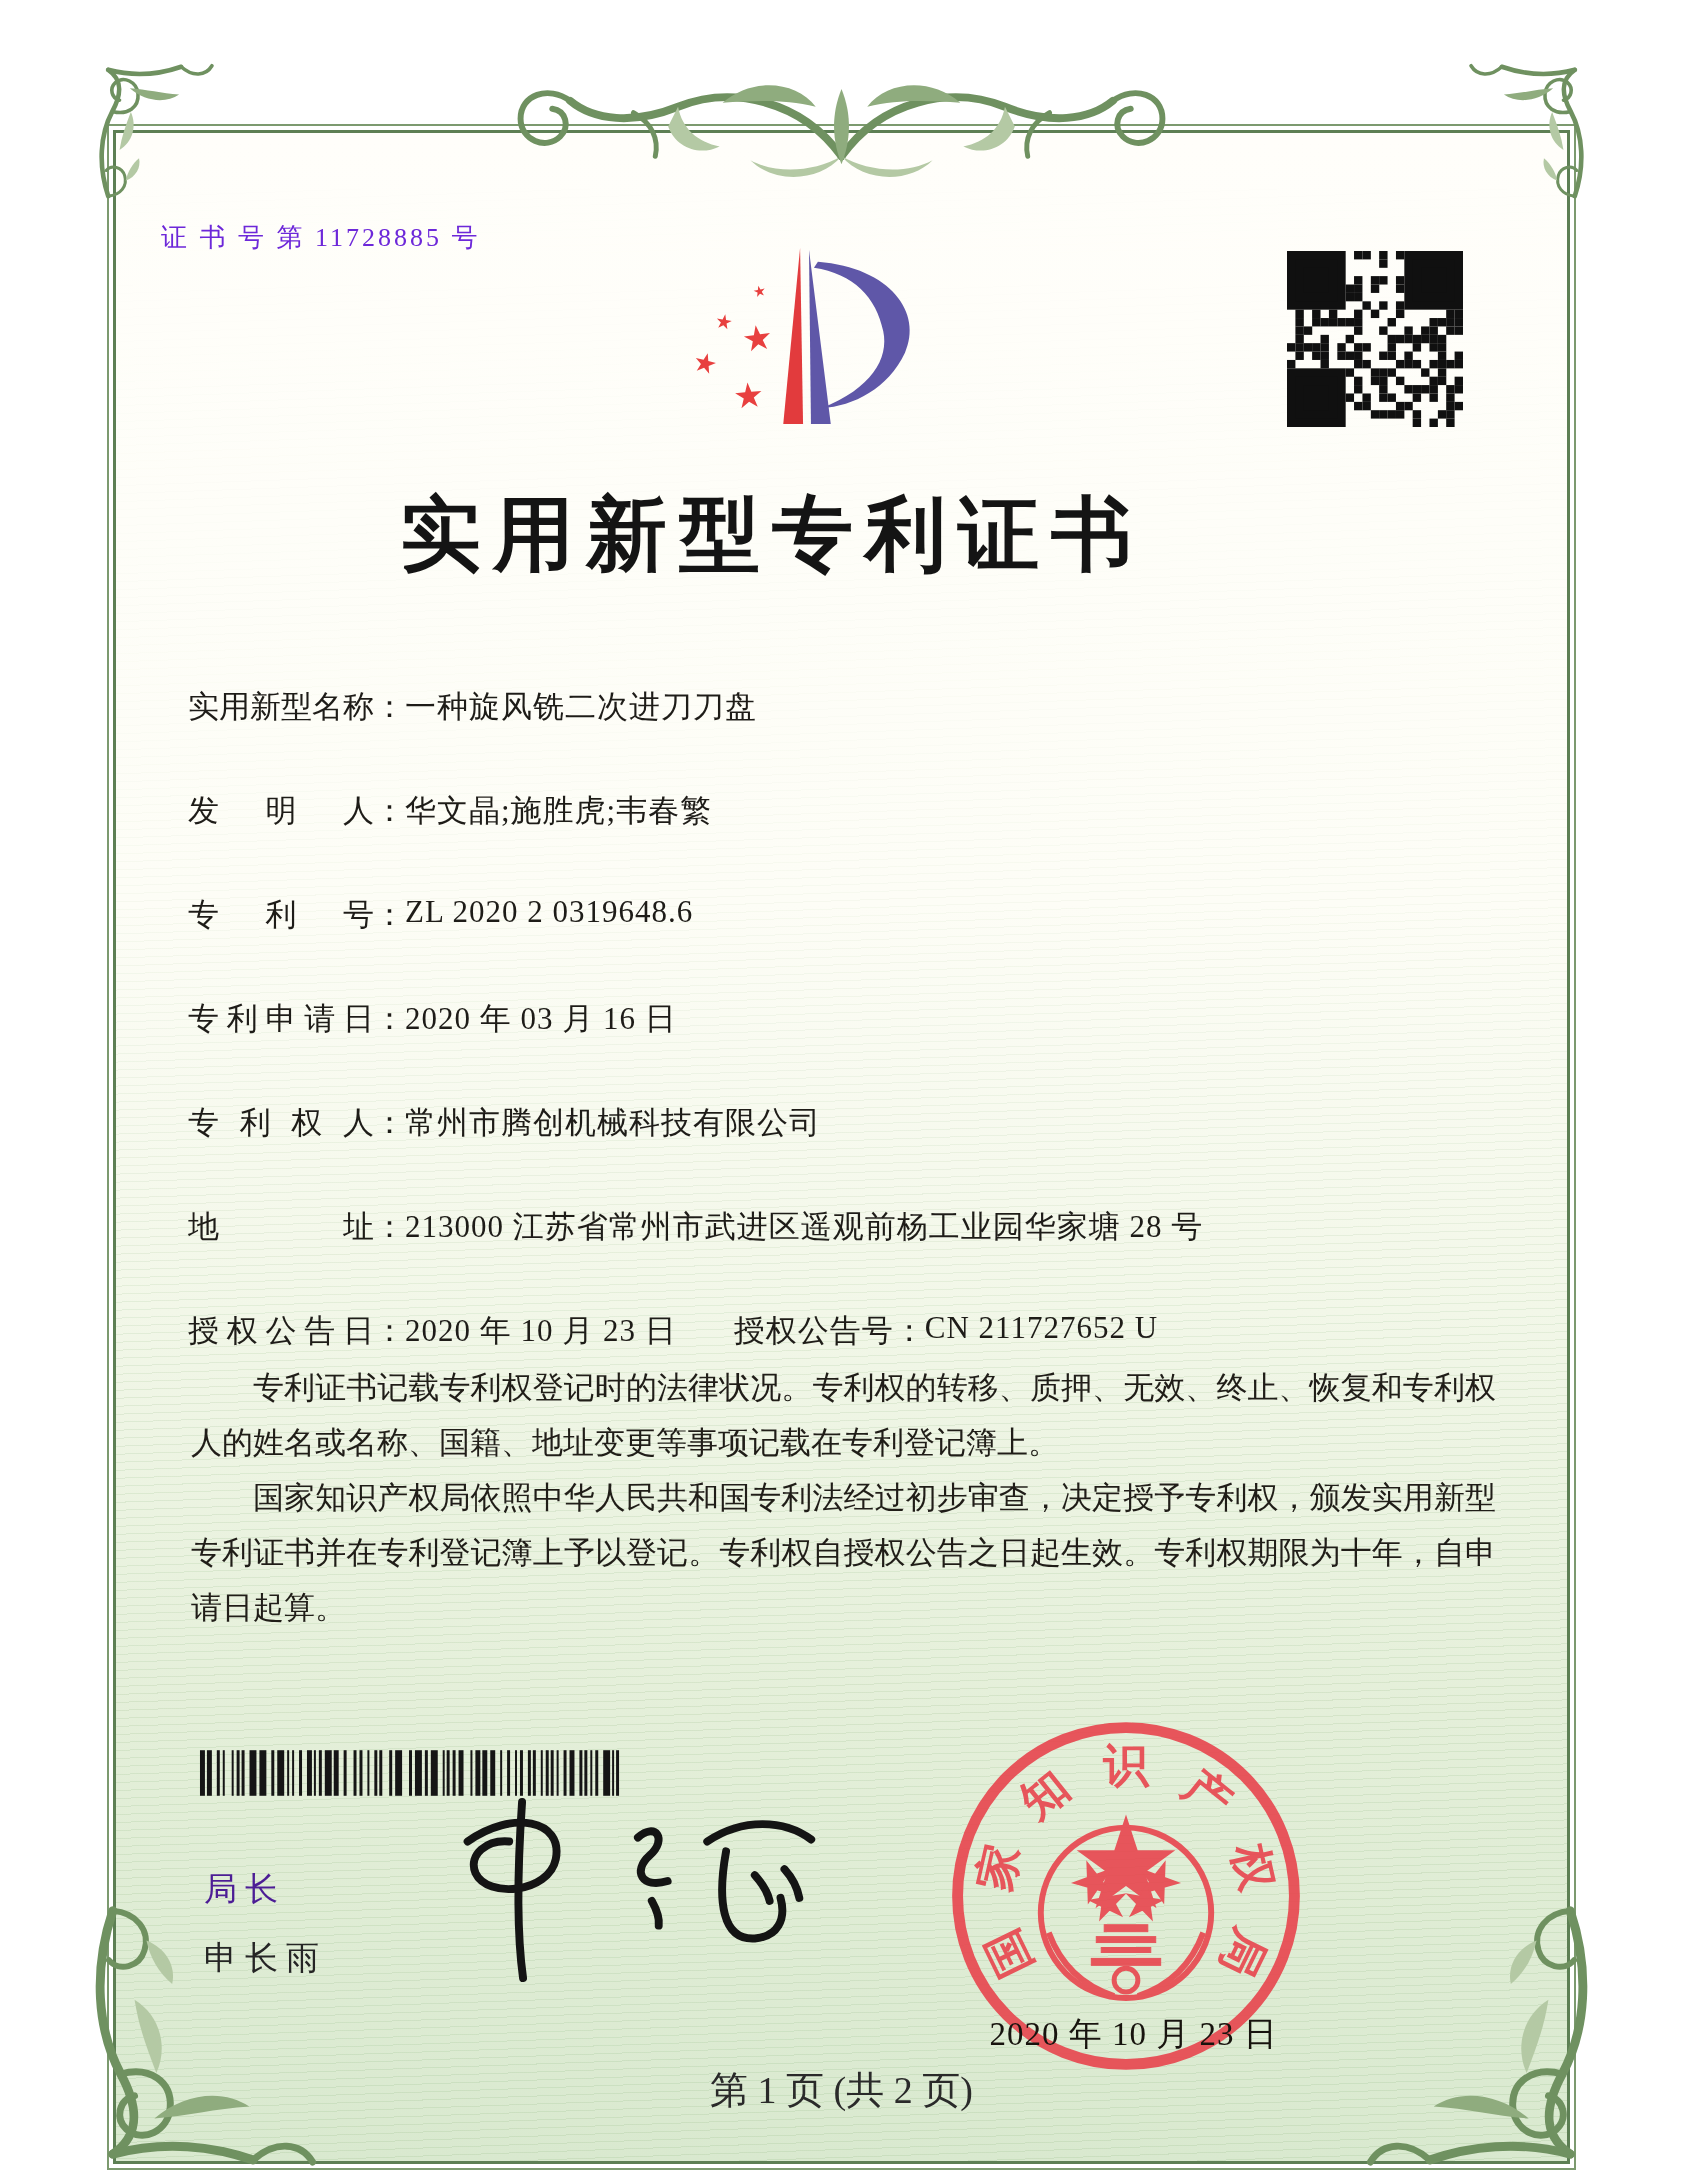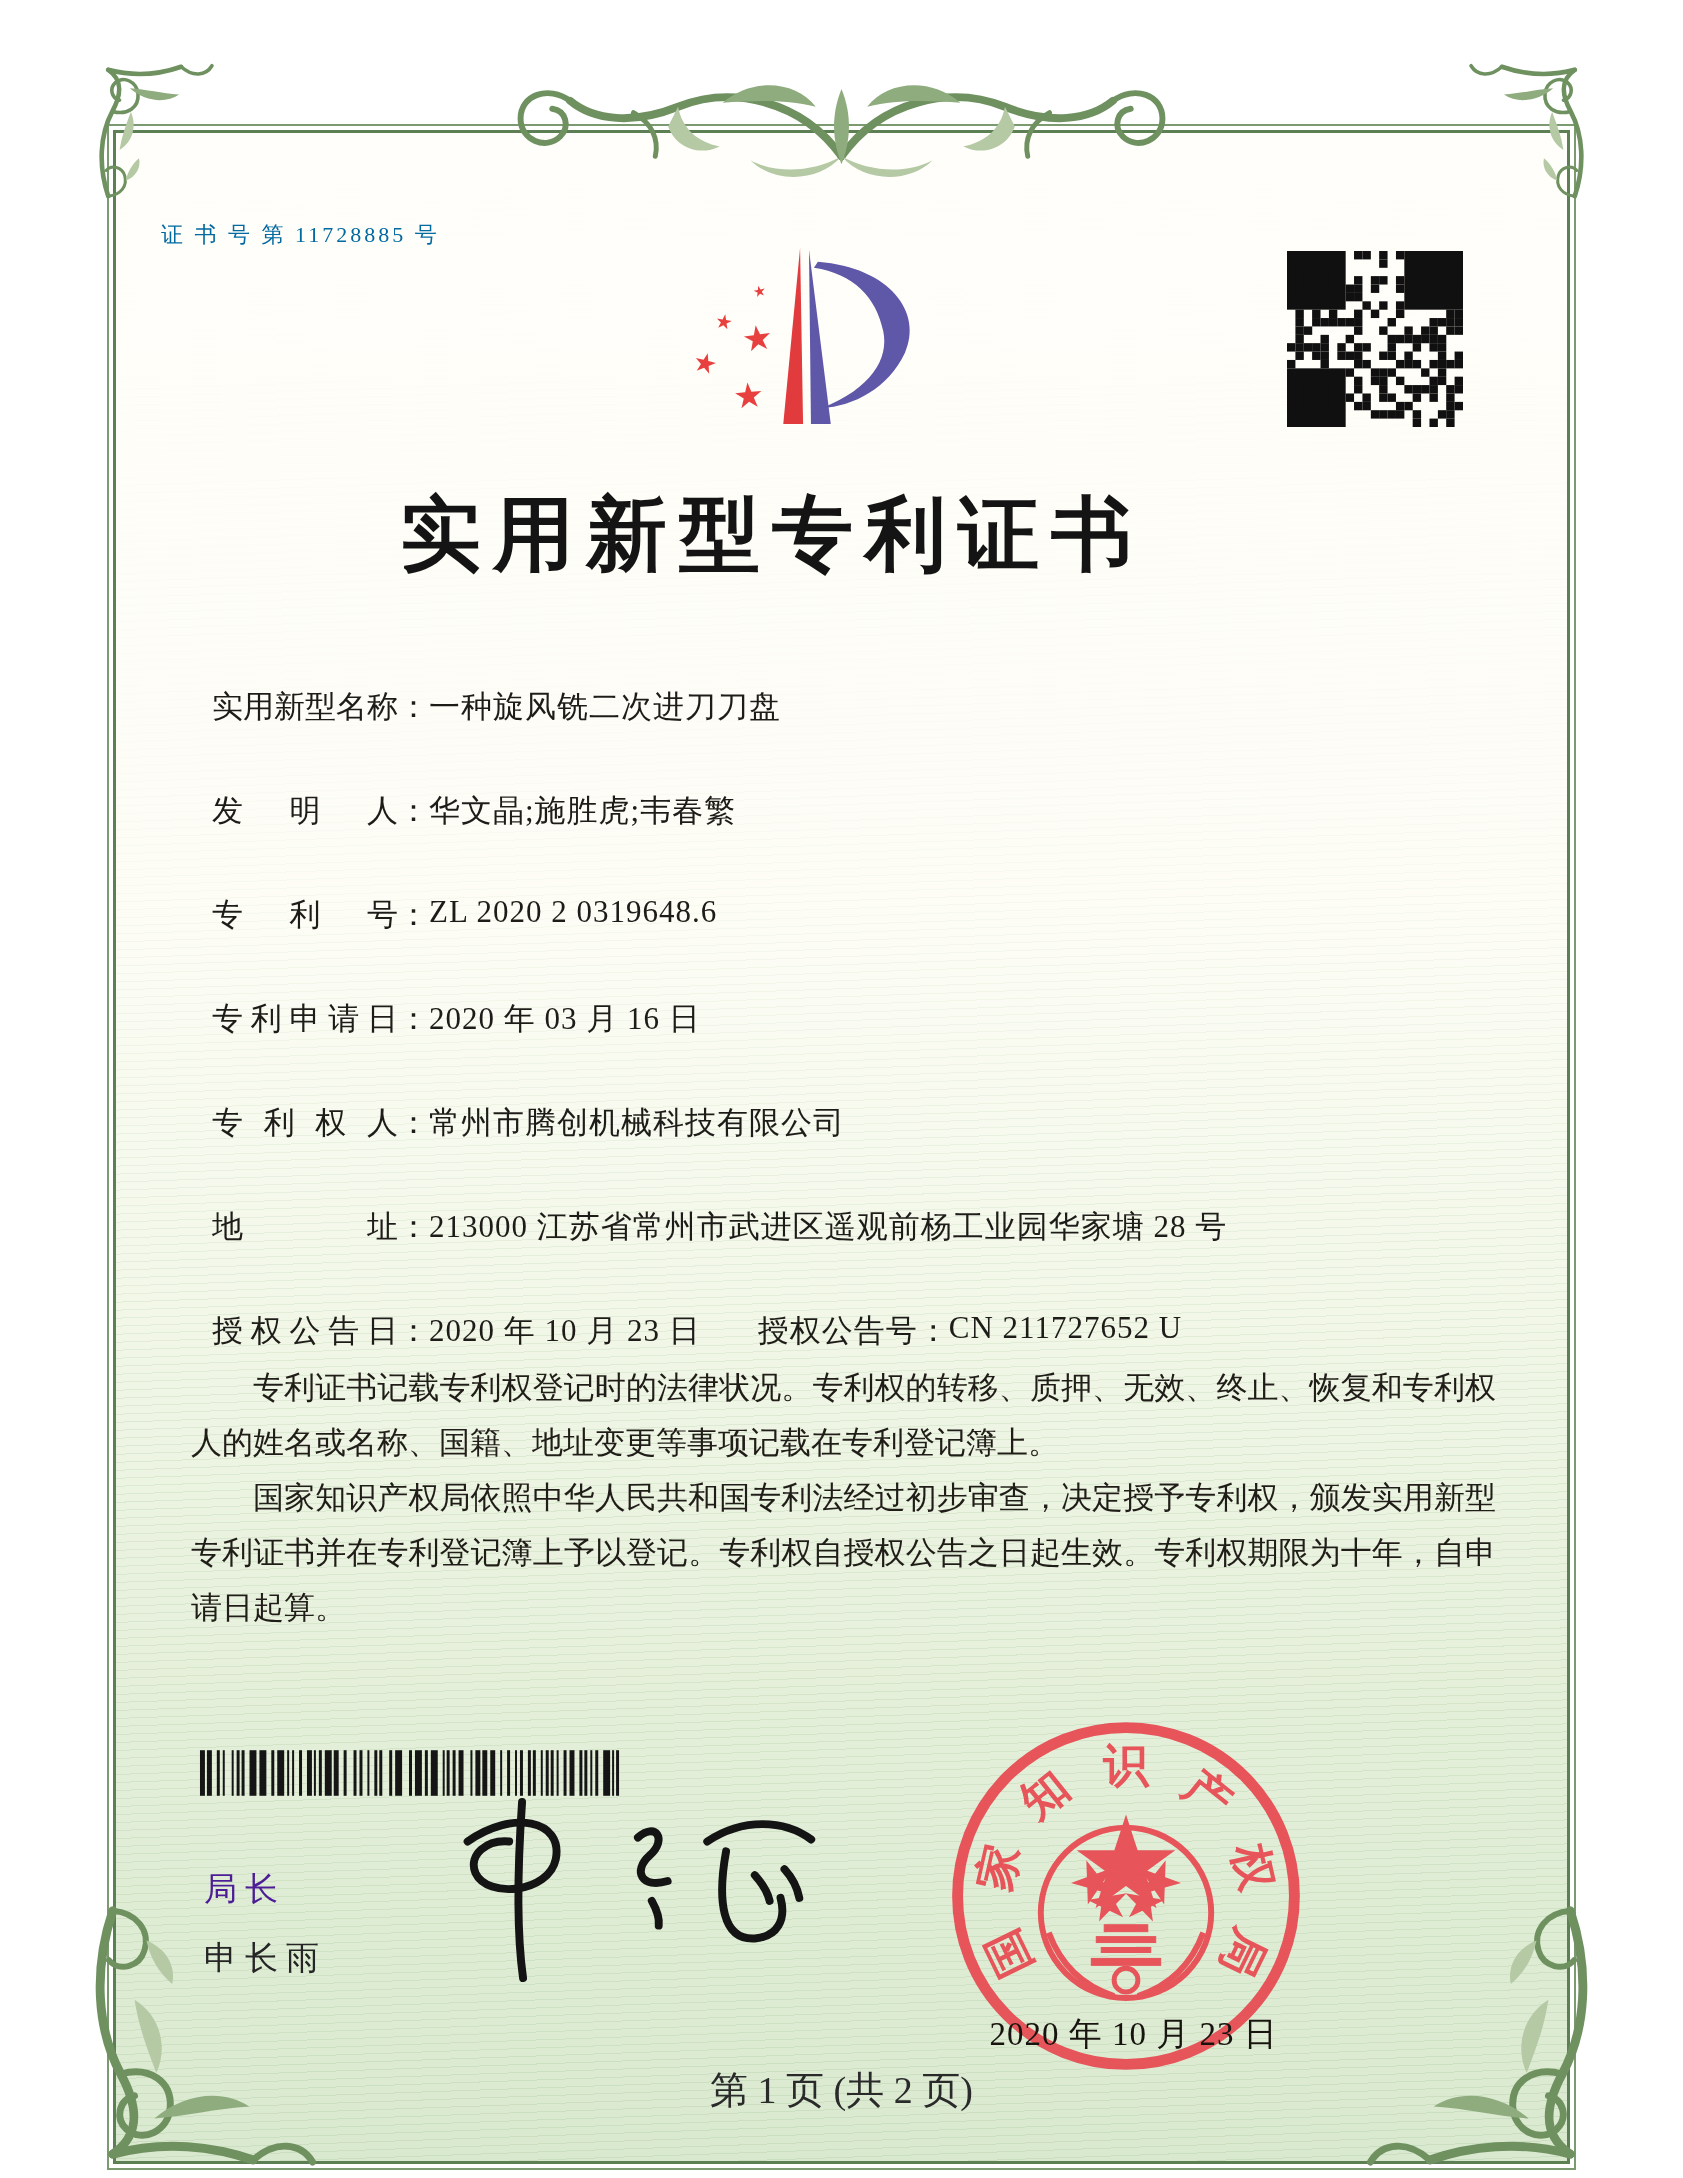--- a/index.html
+++ b/index.html
@@ -13,28 +13,28 @@
          background:linear-gradient(180deg,#fffefa 0%,#fdfdf6 38%,#f2f7e8 58%,#e4efd9 78%,#d9e9cf 100%);}
   .waves{position:absolute;inset:0;
          background:repeating-linear-gradient(178deg,rgba(126,172,112,0.16) 0 1px,rgba(255,255,255,0) 1px 8px);
          -webkit-mask-image:linear-gradient(180deg,rgba(0,0,0,0) 0%,rgba(0,0,0,0.15) 30%,rgba(0,0,0,.9) 62%,#000 100%);
          mask-image:linear-gradient(180deg,rgba(0,0,0,0) 0%,rgba(0,0,0,0.15) 30%,rgba(0,0,0,.9) 62%,#000 100%);}
   .orn{position:absolute;pointer-events:none;}
   .orn path{stroke:#6f9160;fill:none;stroke-linecap:round;}
   .orn .leaf{fill:#8fac7e;stroke:none;}
   .orn .leaf2{fill:#b4c9a4;stroke:none;}
   
-  .certno{position:absolute;left:161px;top:220px;font-size:22px;letter-spacing:3px;color:#0369a1;}
+  .certno{position:absolute;left:161px;top:220px;font-size:26px;letter-spacing:3px;color:#6d28d9;}
   .logo{position:absolute;left:693px;top:242px;width:231px;height:188px;}
   .qr{position:absolute;left:1287px;top:251px;width:178px;height:178px;}
   .qr svg rect{fill:#101010;}
   .title{position:absolute;left:0;top:481px;width:1544px;text-align:center;
          font-size:81px;font-weight:700;letter-spacing:12px;color:#141414;}
   
-  .fields{position:absolute;left:188px;top:686px;width:1317px;margin-left:24px;}
+  .fields{position:absolute;left:188px;top:686px;width:1317px;}
   .frow{height:42px;margin-bottom:62px;font-size:31px;white-space:nowrap;color:#1e1c18;}
   .flabel{display:inline-block;width:186px;text-align:justify;text-align-last:justify;vertical-align:top;}
   .fcolon{display:inline-block;vertical-align:top;}
   .fvalue{display:inline-block;vertical-align:top;letter-spacing:1px;}
   .pair2{margin-left:57px;}
   
   .paras{position:absolute;left:191px;top:1360px;width:1305px;font-size:31px;line-height:55px;
          text-align:justify;color:#201d18;}
   .paras p{margin:0;text-indent:2em;}
   

